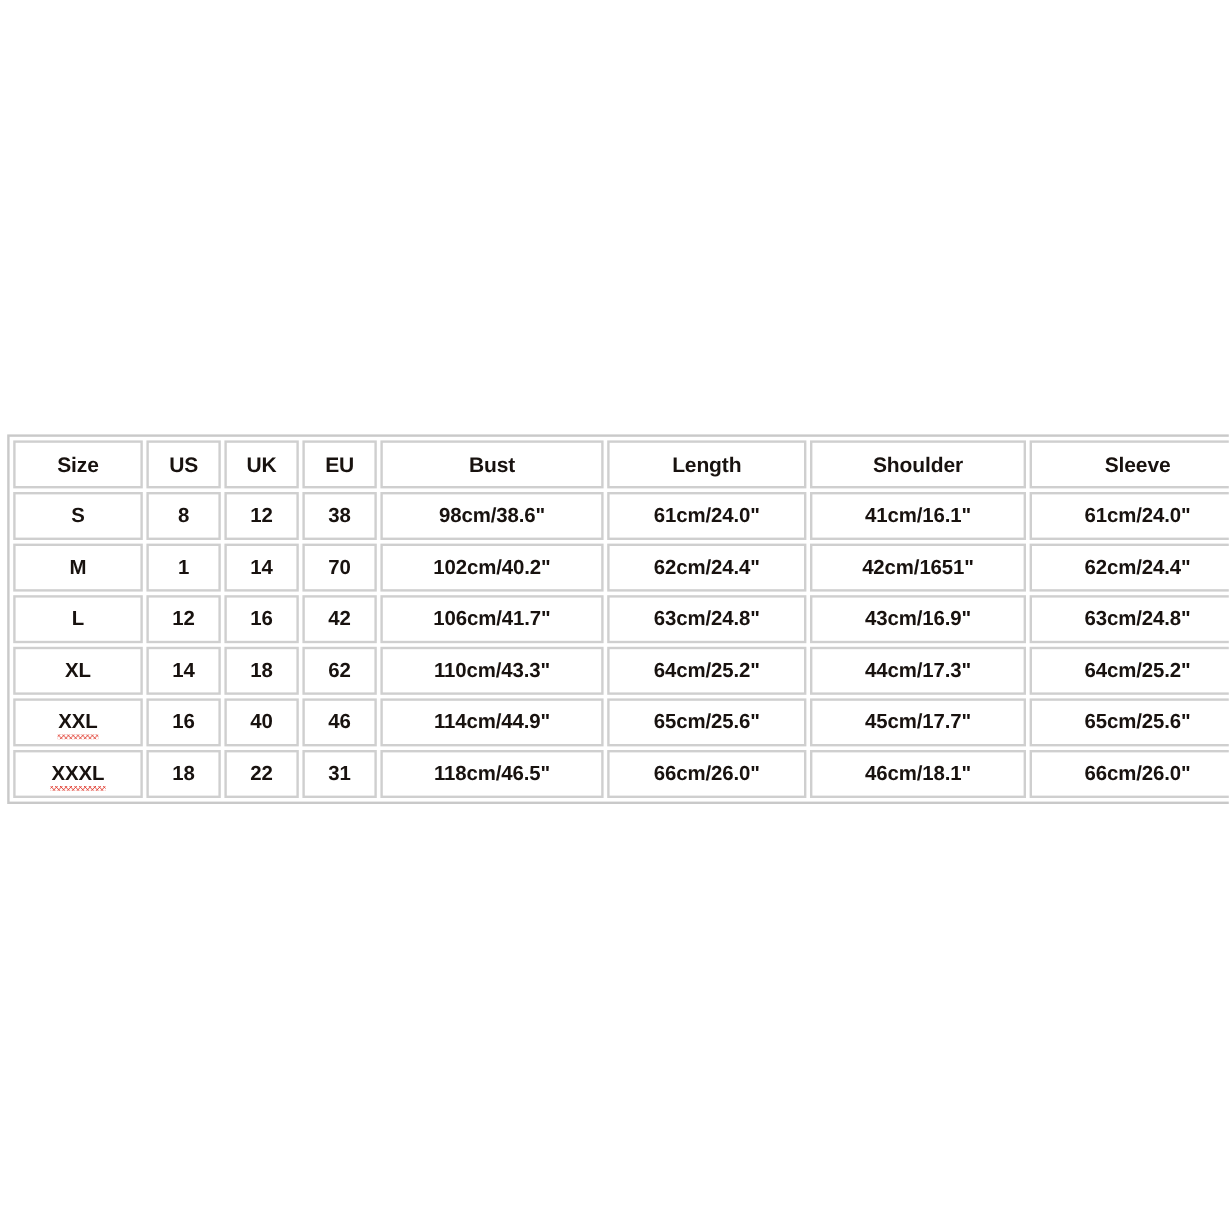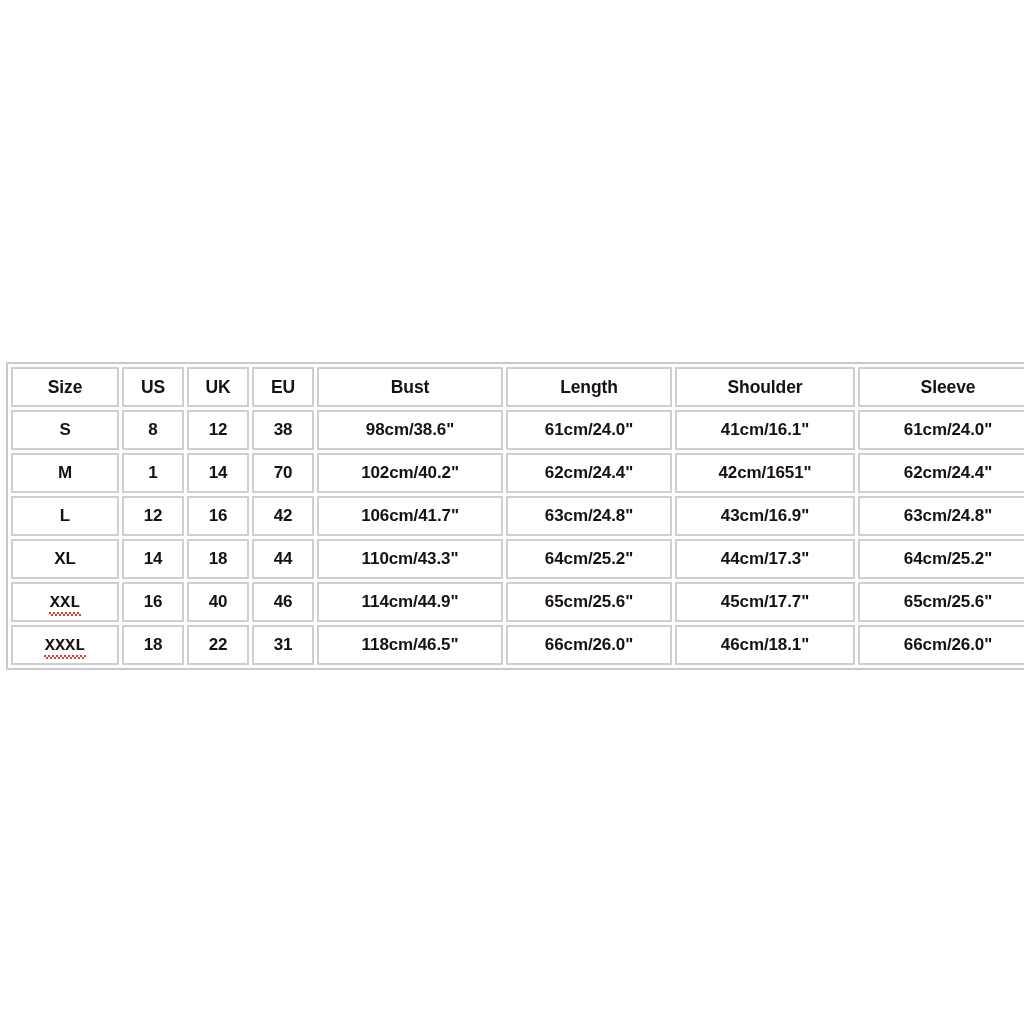--- a/index.html
+++ b/index.html
@@ -67,21 +67,20 @@
   col.c-bust     { width: 186px; }
   col.c-length   { width: 166px; }
   col.c-shoulder { width: 180px; }
   col.c-sleeve   { width: 180px; }
 
   
   .misspelled {
     position: relative;
     display: inline-block;
     padding-bottom: 1px;
-    font-family: Liberation Mono, monospace;
   }
   .misspelled::after {
     content: "";
     position: absolute;
     left: -1px;
     right: -1px;
     bottom: -3px;
     height: 4px;
     background-image:
       linear-gradient(45deg, transparent 42%, #e03b2f 42%, #e03b2f 58%, transparent 58%),
@@ -148,21 +147,21 @@
             <td>42</td>
             <td>106cm/41.7"</td>
             <td>63cm/24.8"</td>
             <td>43cm/16.9"</td>
             <td>63cm/24.8"</td>
           </tr>
           <tr>
             <td>XL</td>
             <td>14</td>
             <td>18</td>
-            <td>44</td>
+            <td>62</td>
             <td>110cm/43.3"</td>
             <td>64cm/25.2"</td>
             <td>44cm/17.3"</td>
             <td>64cm/25.2"</td>
           </tr>
           <tr>
             <td><span class="misspelled">XXL</span></td>
             <td>16</td>
             <td>40</td>
             <td>46</td>

